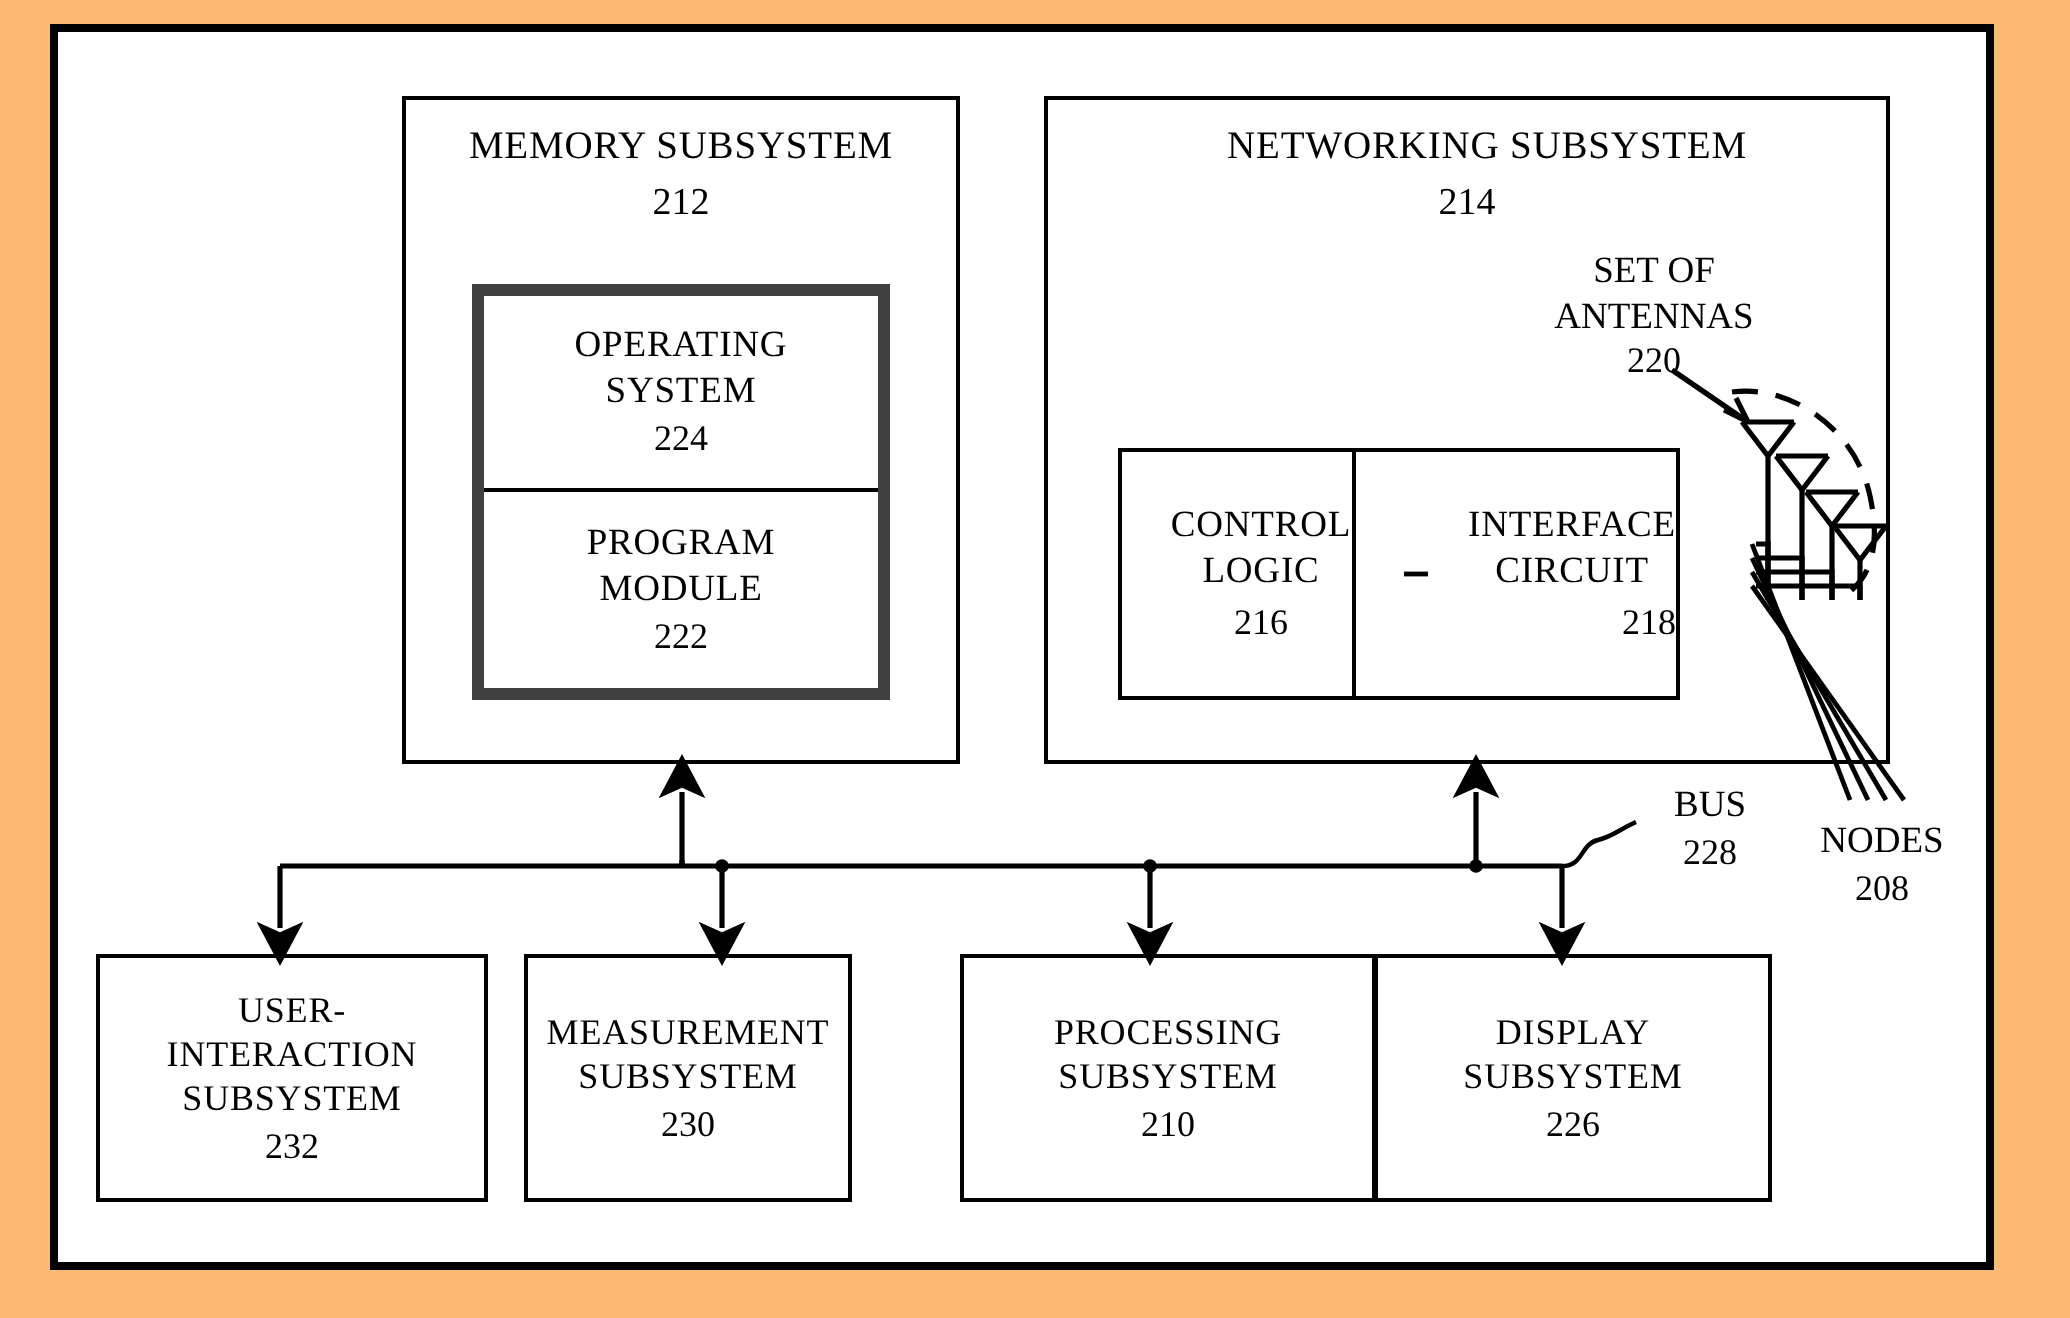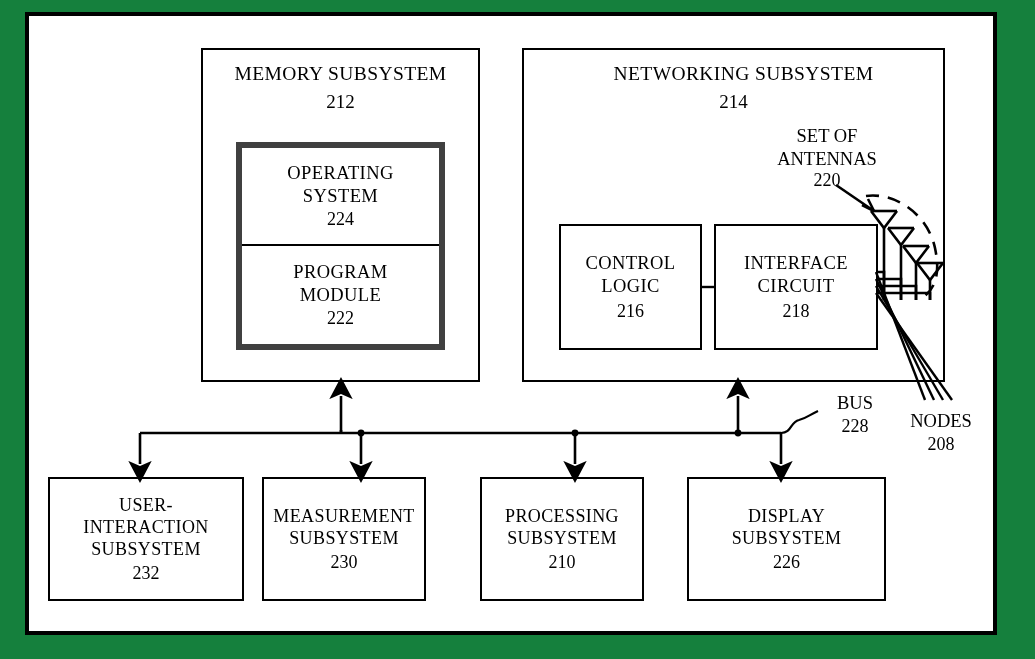--- a/index.html
+++ b/index.html
@@ -7,21 +7,21 @@
     padding: 0;
     background: #ffffff;
   }
   body {
     font-family: "Liberation Serif", "DejaVu Serif", serif;
   }
   #canvas {
     position: relative;
     width: 1035px;
     height: 659px;
-    background: #15803d;
+    background: #fdba74;
     overflow: hidden;
   }
   
   .outer-frame {
     position: absolute;
     left: 25px;
     top: 12px;
     width: 972px;
     height: 623px;
     border: 4px solid #000000;
@@ -99,25 +99,26 @@
 
   
   #control-logic {
     left: 559px;
     top: 224px;
     width: 143px;
     height: 126px;
     justify-content: center;
   }
   #interface-circuit {
-    left: 714px;
+    left: 676px;
     top: 224px;
     width: 164px;
     height: 126px;
     justify-content: center;
+    align-items: flex-end;
   }
   #control-logic .box-title, #interface-circuit .box-title {
     font-size: 18.5px; line-height: 1.25;
   }
   #control-logic .ref, #interface-circuit .ref { font-size: 18px; margin-top: 3px; }
 
   
   #antennas-label {
     position: absolute;
     left: 752px;
@@ -160,21 +161,21 @@
   .bottom-box {
     top: 477px;
     height: 124px;
     justify-content: center;
   }
   .bottom-box .box-title { font-size: 18px; line-height: 1.24; }
   .bottom-box .ref { font-size: 18px; margin-top: 3px; }
 
   #user-interaction-subsystem { left: 48px;  width: 196px; }
   #measurement-subsystem      { left: 262px; width: 164px; }
-  #processing-subsystem       { left: 480px; width: 164px; }
+  #processing-subsystem       { left: 480px; width: 208px; }
   #display-subsystem          { left: 687px; width: 199px; }
 
   #wires { position: absolute; left: 0; top: 0; width: 1035px; height: 659px; }
 </style>
 </head>
 <body>
 
 <div id="canvas">
 
   <div class="outer-frame"></div>

